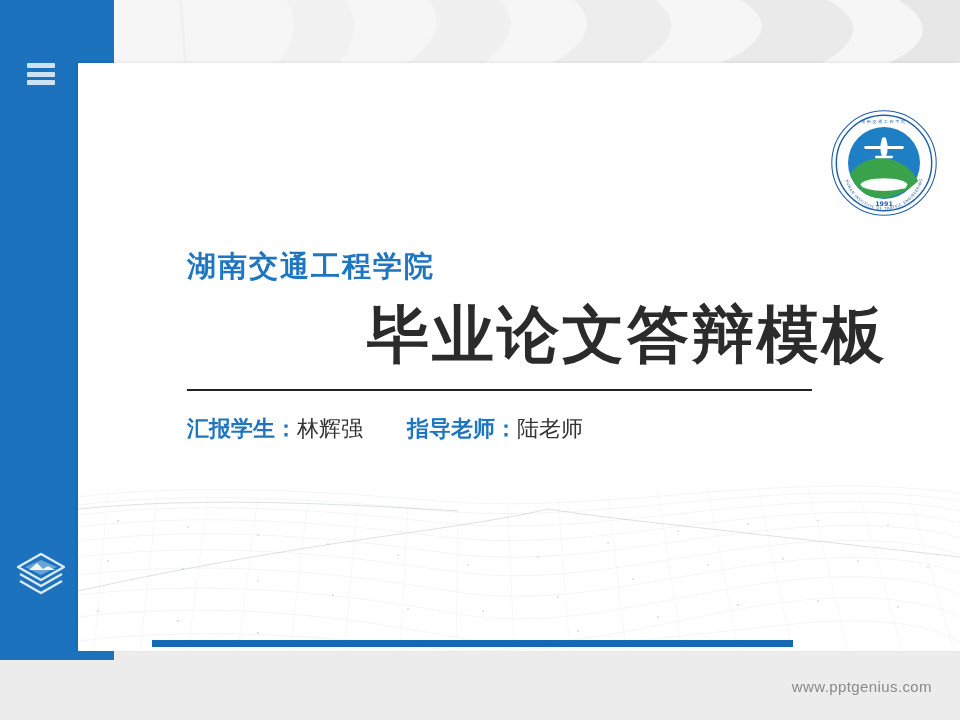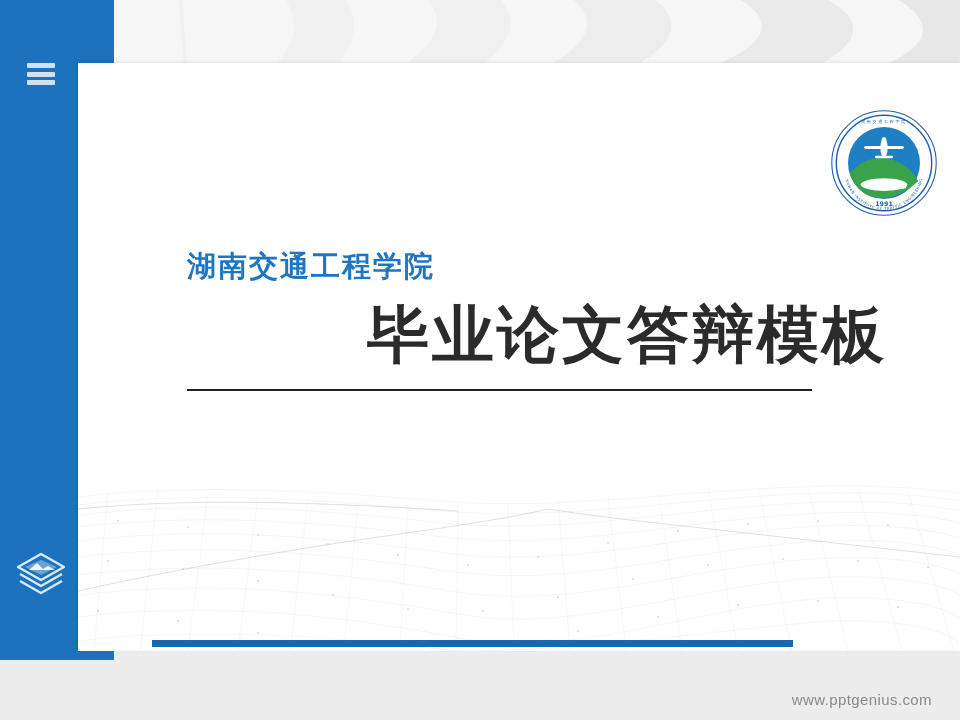--- a/index.html
+++ b/index.html
@@ -147,21 +147,21 @@
   
   .emblem {
     position:absolute;
     right:22px; top:46px;
     width:108px; height:108px;
   }
 
   
   .footer {
     position:absolute;
-    right:28px; bottom:12px;
+    right:28px; bottom:25px;
     font-size:15px;
     color:#8a8a8a;
     letter-spacing:0.4px;
     z-index:7;
     font-family:"Liberation Sans", sans-serif;
   }
 </style>
 </head>
 <body>
 
@@ -311,20 +311,23 @@
     </svg>
 
     <div class="text-block">
 
       <div class="school-name">湖南交通工程学院</div>
 
       <div class="main-title">毕业论文答辩模板</div>
 
       <div class="rule"></div>
 
+      <div class="byline">
+        <span class="lbl">汇报学生：</span><span class="val">林辉强</span><span class="gap"></span><span class="lbl">指导老师：</span><span class="val">陆老师</span>
+      </div>
 
     </div>
 
   </div>
 
   <div class="footer">www.pptgenius.com</div>
 
 </div>
 
 </body></html>

